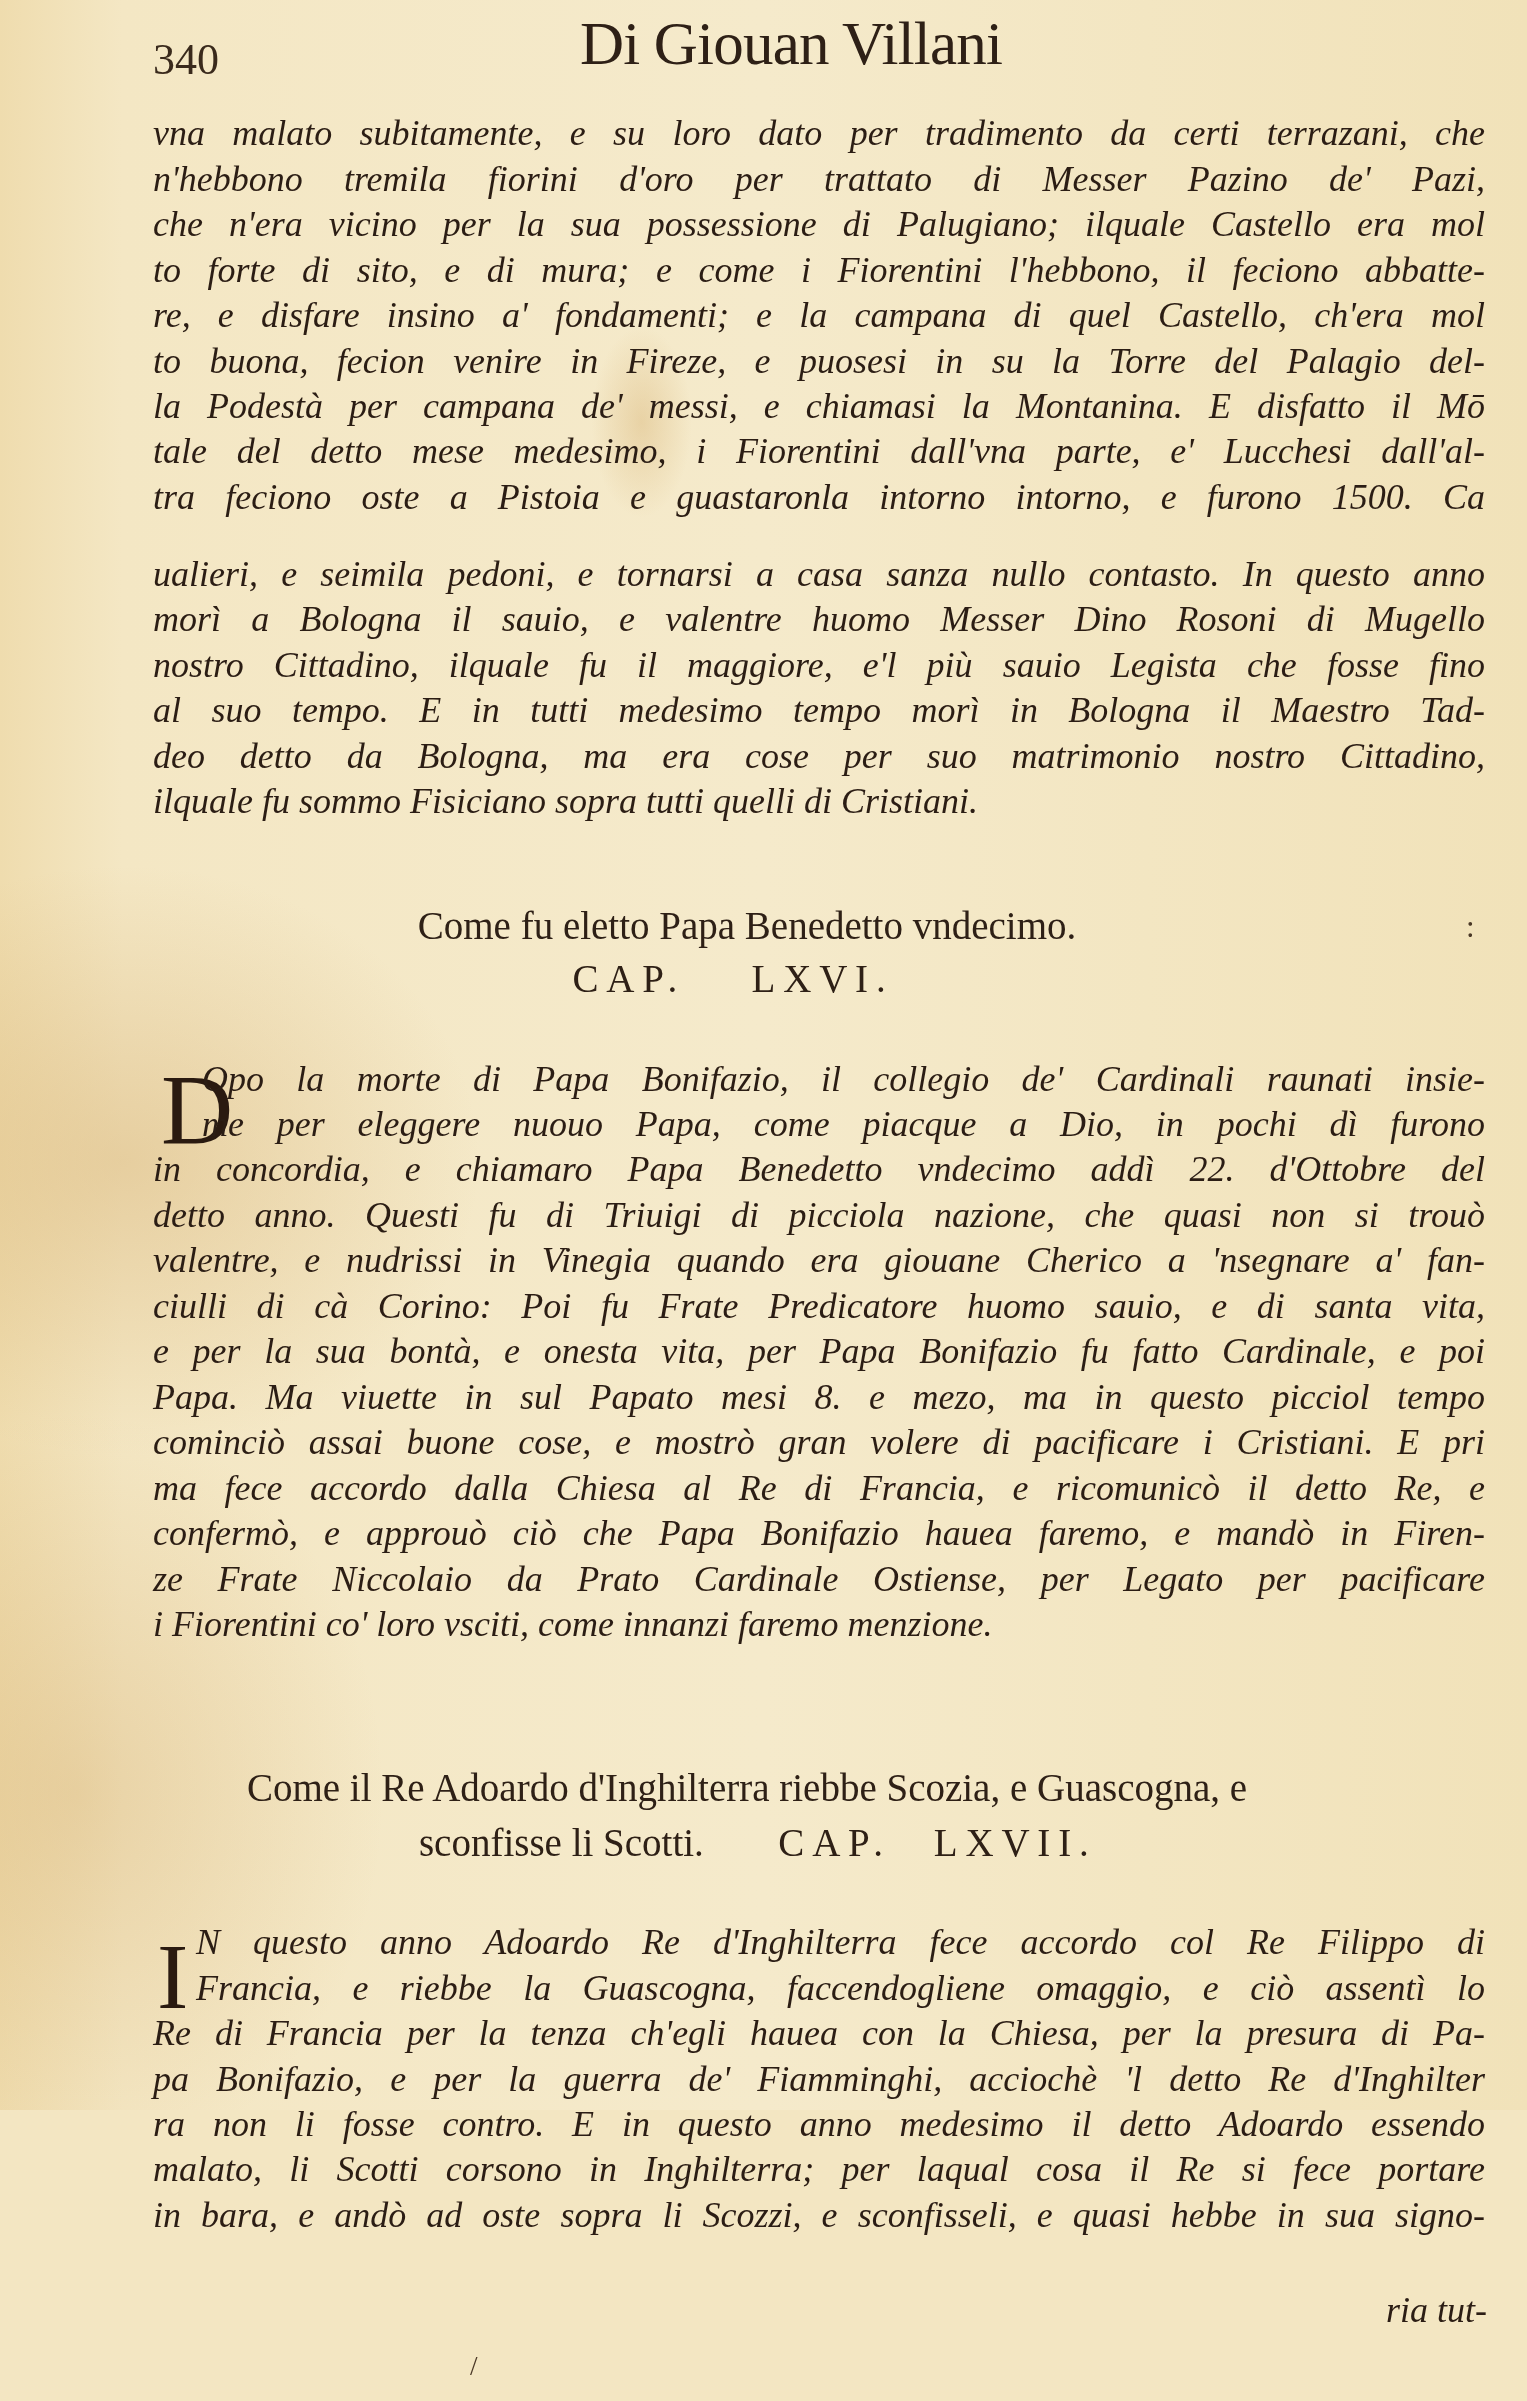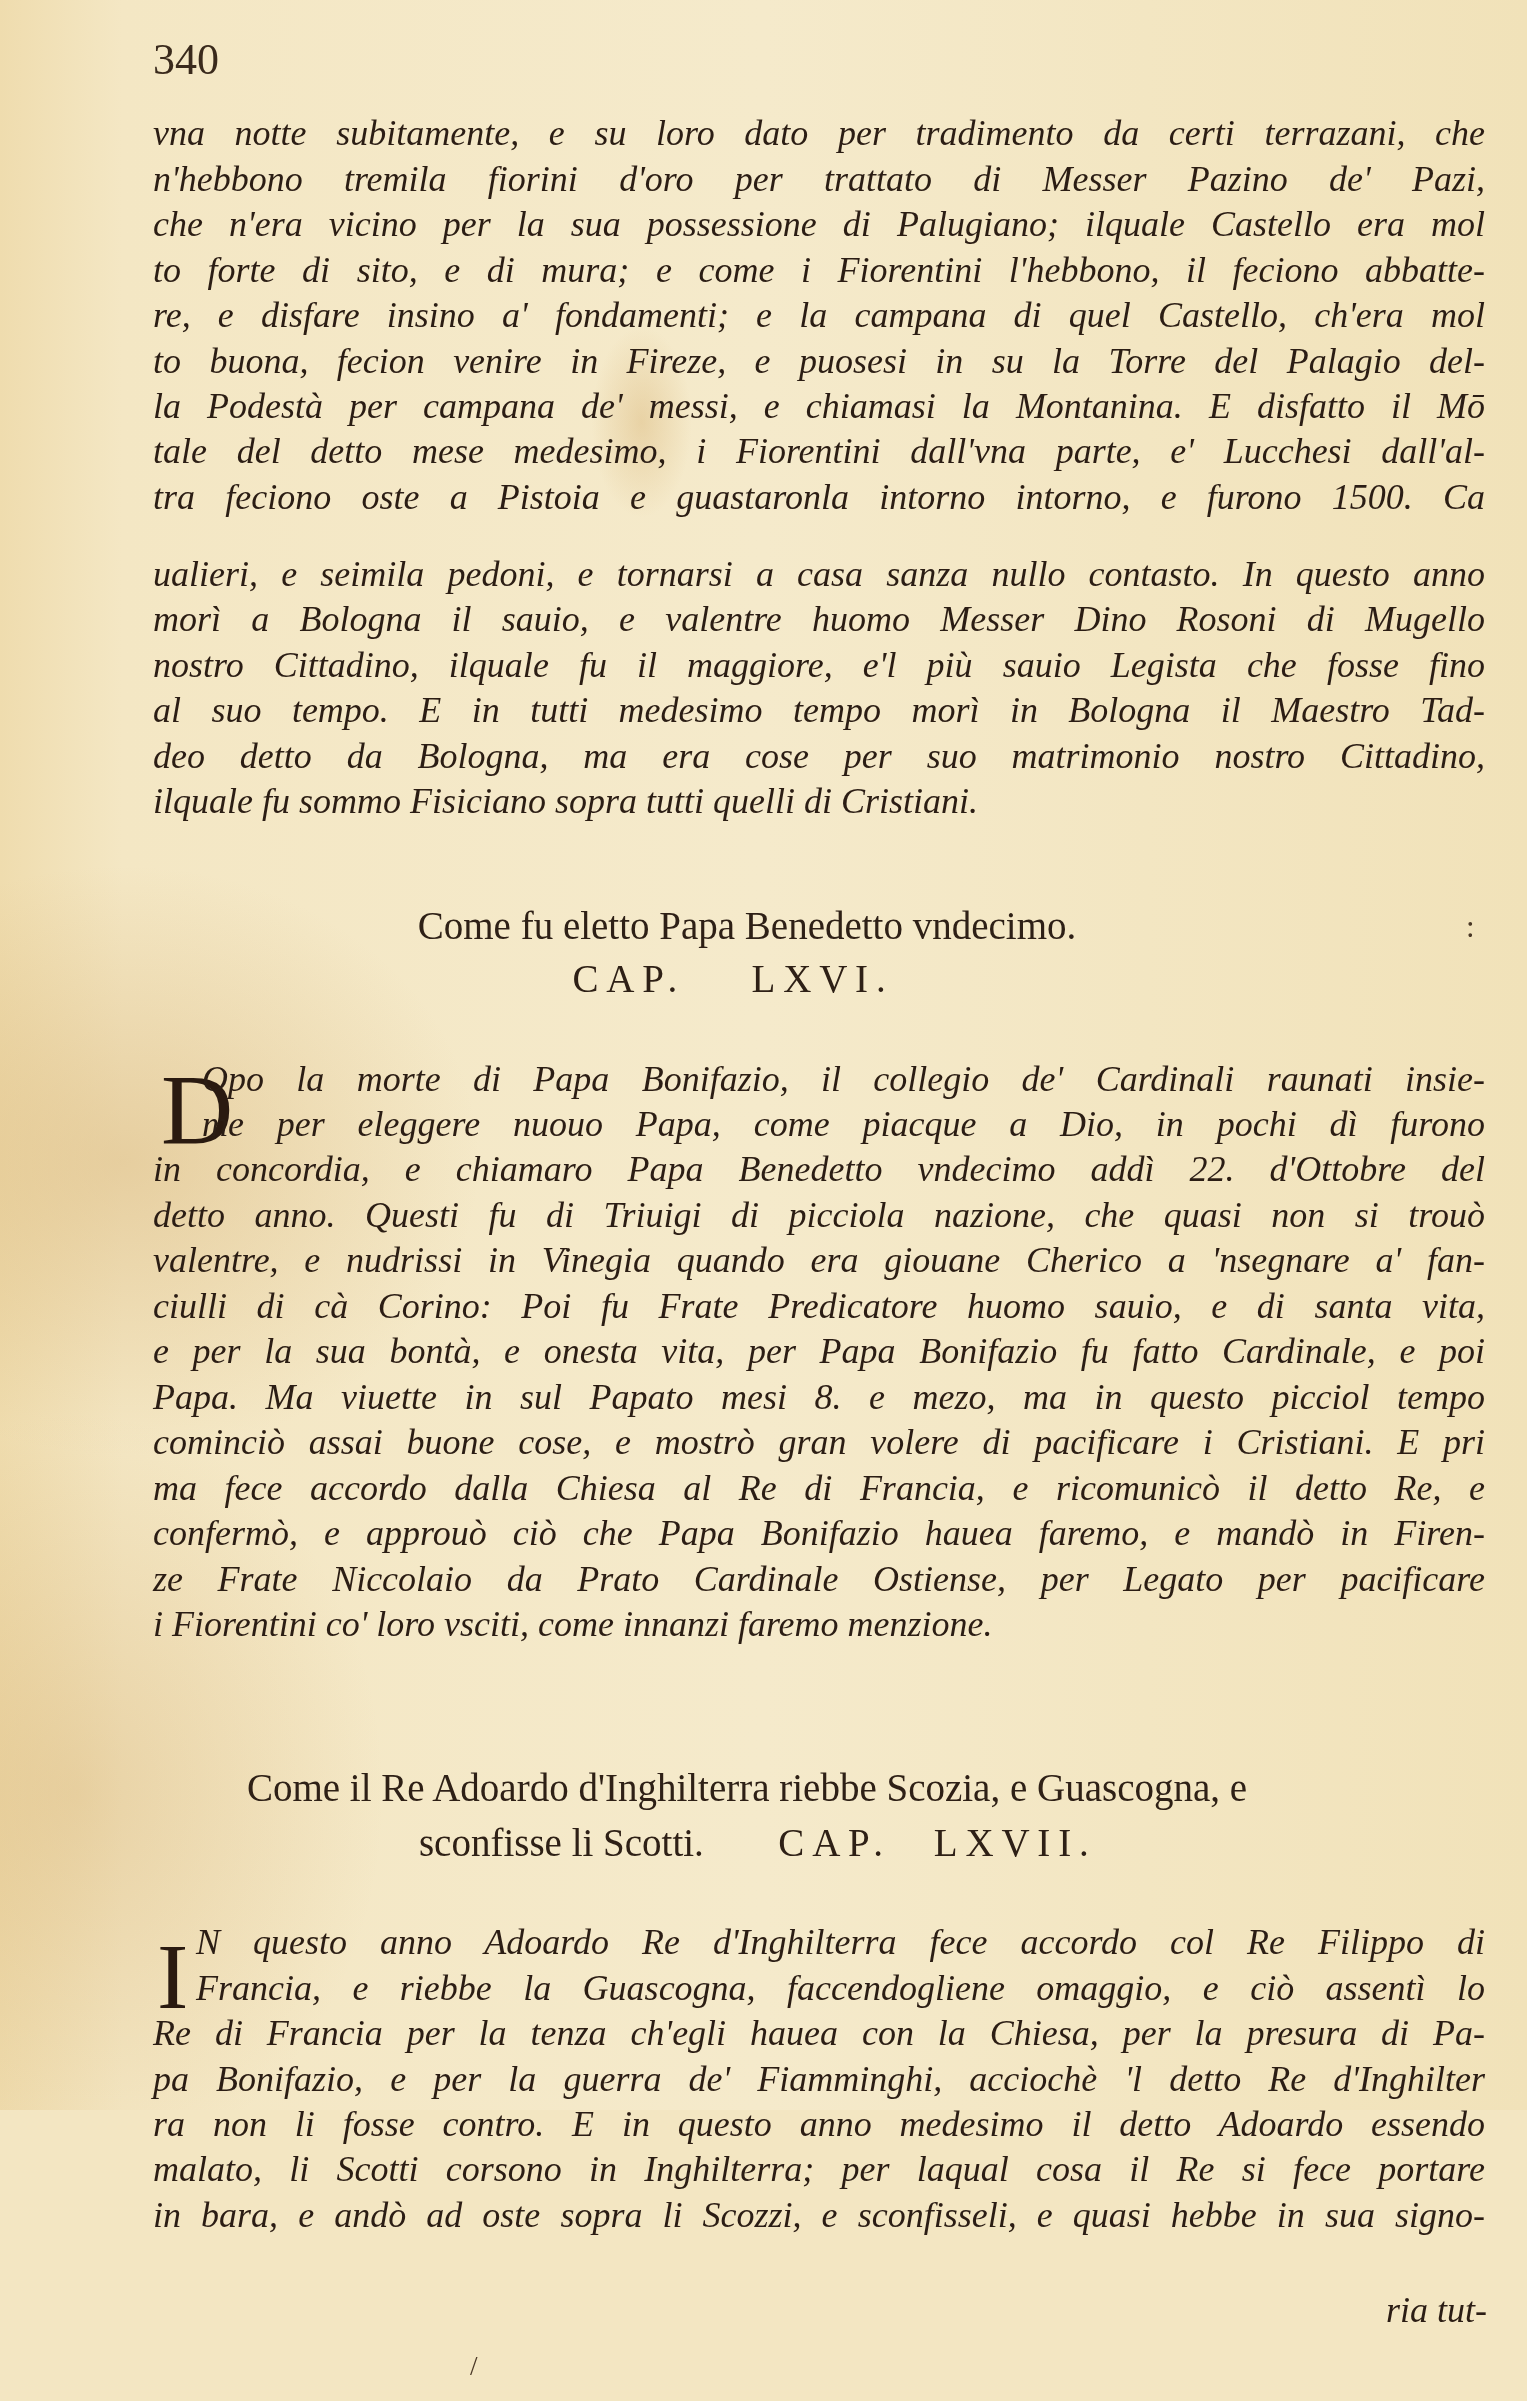--- a/index.html
+++ b/index.html
@@ -102,24 +102,25 @@
     margin-left: 32px;
   }
 </style>
 </head>
 <body>
 
 <div class="page">
 
   <div class="header">
     <span class="folio">340</span>
+    <span class="running-title">Di Giouan Villani</span>
   </div>
 
   <div>
-    <div class="body-line" style="top:111px">vna notte subitamente, e su loro dato per tradimento da certi terrazani, che</div>
+    <div class="body-line" style="top:111px">vna malato subitamente, e su loro dato per tradimento da certi terrazani, che</div>
     <div class="body-line" style="top:157px">n'hebbono tremila fiorini d'oro per trattato di Messer Pazino de' Pazi,</div>
     <div class="body-line" style="top:202px">che n'era vicino per la sua possessione di Palugiano; ilquale Castello era mol</div>
     <div class="body-line" style="top:248px">to forte di sito, e di mura; e come i Fiorentini l'hebbono, il fecionо abbatte-</div>
     <div class="body-line" style="top:293px">re, e disfare insino a' fondamenti; e la campana di quel Castello, ch'era mol</div>
     <div class="body-line" style="top:339px">to buona, fecion venire in Fireze, e puosesi in su la Torre del Palagio del-</div>
     <div class="body-line" style="top:384px">la Podestà per campana de' messi, e chiamasi la Montanina. E disfatto il Mō</div>
     <div class="body-line" style="top:429px">tale del detto mese medesimo, i Fiorentini dall'vna parte, e' Lucchesi dall'al-</div>
     <div class="body-line" style="top:475px">tra fecionо oste a Pistoia e guastaronla intorno intorno, e furono 1500. Ca</div>
     <div class="body-line" style="top:552px">ualieri, e seimila pedoni, e tornarsi a casa sanza nullo contasto. In questo anno</div>
     <div class="body-line" style="top:597px">morì a Bologna il sauio, e valentre huomo Messer Dino Rosoni di Mugello</div>

